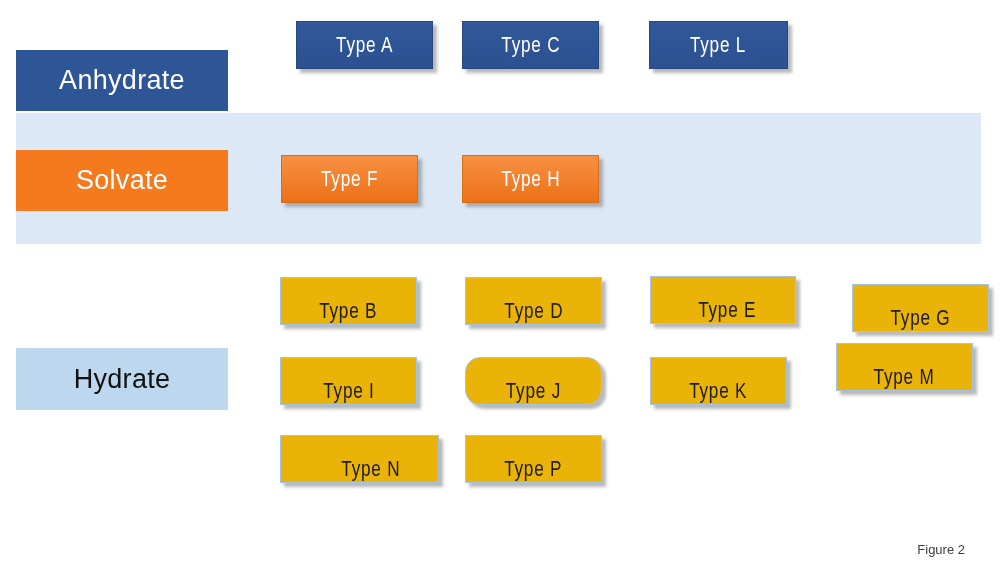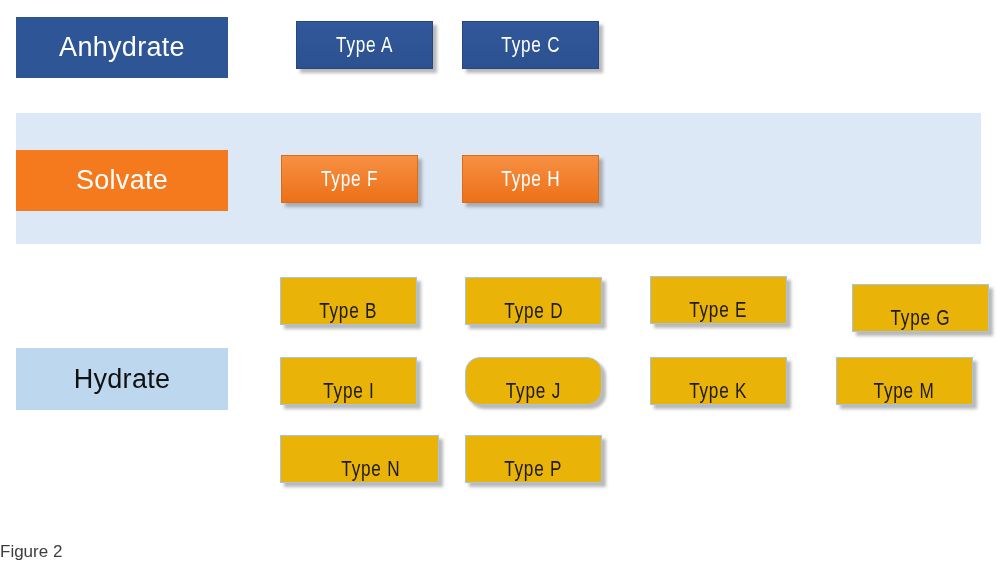--- a/index.html
+++ b/index.html
@@ -28,21 +28,21 @@
   .cat {
     position: absolute;
     width: 212px;
     height: 61px;
     display: flex;
     align-items: center;
     justify-content: center;
     font-size: 27px;
     letter-spacing: 0.3px;
   }
-  .cat.dark-blue  { background: #2e5596; color: #ffffff; }
+  .cat.dark-blue  { background: #2e5596; color: #ffffff; margin-top: 33px; }
   .cat.orange     { background: #f5791d; color: #ffffff; }
   .cat.light-blue { background: #bdd7ee; color: #111111; }
   
   .tbox {
     position: absolute;
     width: 135px;
     height: 46px;
     display: flex;
     align-items: center;
     justify-content: center;
@@ -70,73 +70,76 @@
     font-size: 22px;
     letter-spacing: 1px;
     transform: scaleX(0.78);
     white-space: nowrap;
   }
   .caption {
     position: absolute;
     left: 0;
     top: 542px;
     width: 965px;
-    text-align: left;
-    font-size: 17px;
+    text-align: right;
+    font-size: 13px;
     color: #3d3d3d;
   }
 </style>
 </head>
 <body>
 
 <div class="canvas">
 
   <div class="band"></div>
 
   <div class="cat dark-blue" style="left:16px; top:17px;">Anhydrate</div>
   <div class="cat orange" style="left:16px; top:150px;">Solvate</div>
   <div class="cat light-blue" style="left:16px; top:348px; height:62px;">Hydrate</div>
 
   <div class="tbox blue" style="left:296px; top:21px;justify-content:center;">
     <span class="tlabel">Type A</span>
   </div>
   <div class="tbox blue" style="left:462px; top:21px;">
     <span class="tlabel">Type C</span>
   </div>
+  <div class="tbox blue" style="left:649px; top:21px; width:137px;">
+    <span class="tlabel">Type L</span>
+  </div>
 
   <div class="tbox orange" style="left:281px; top:155px;">
     <span class="tlabel">Type F</span>
   </div>
   <div class="tbox orange" style="left:462px; top:155px;">
     <span class="tlabel">Type H</span>
   </div>
 
   <div class="tbox light" style="left:280px; top:277px;">
     <span class="tlabel">Type B</span>
   </div>
   <div class="tbox light" style="left:465px; top:277px;">
     <span class="tlabel">Type D</span>
   </div>
-  <div class="tbox light" style="left:650px; top:276px;">
+  <div class="tbox light" style="left:650px; top:276px;padding-left:9px;">
     <span class="tlabel">Type E</span>
   </div>
   <div class="tbox light" style="left:836px; top:284px;margin-left:16px;">
     <span class="tlabel">Type G</span>
   </div>
 
   <div class="tbox light" style="left:280px; top:357px;">
     <span class="tlabel">Type I</span>
   </div>
   <div class="tbox light" style="left:465px; top:357px;border-radius:15px;">
     <span class="tlabel">Type J</span>
   </div>
   <div class="tbox light" style="left:650px; top:357px;">
     <span class="tlabel">Type K</span>
   </div>
-  <div class="tbox light" style="left:836px; top:357px;">
+  <div class="tbox light" style="left:836px; top:343px;">
     <span class="tlabel">Type M</span>
   </div>
 
   <div class="tbox light" style="left:280px; top:435px;padding-left:22px;">
     <span class="tlabel">Type N</span>
   </div>
   <div class="tbox light" style="left:465px; top:435px;">
     <span class="tlabel">Type P</span>
   </div>
 

